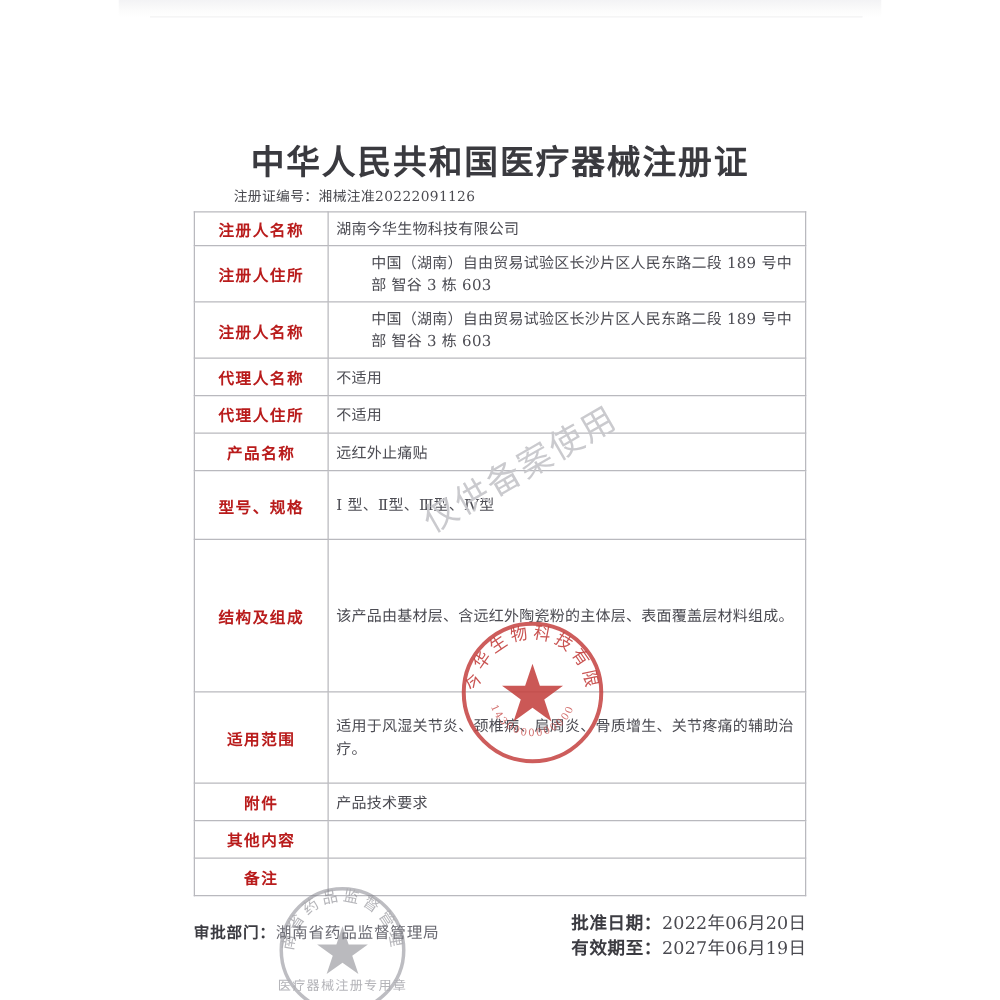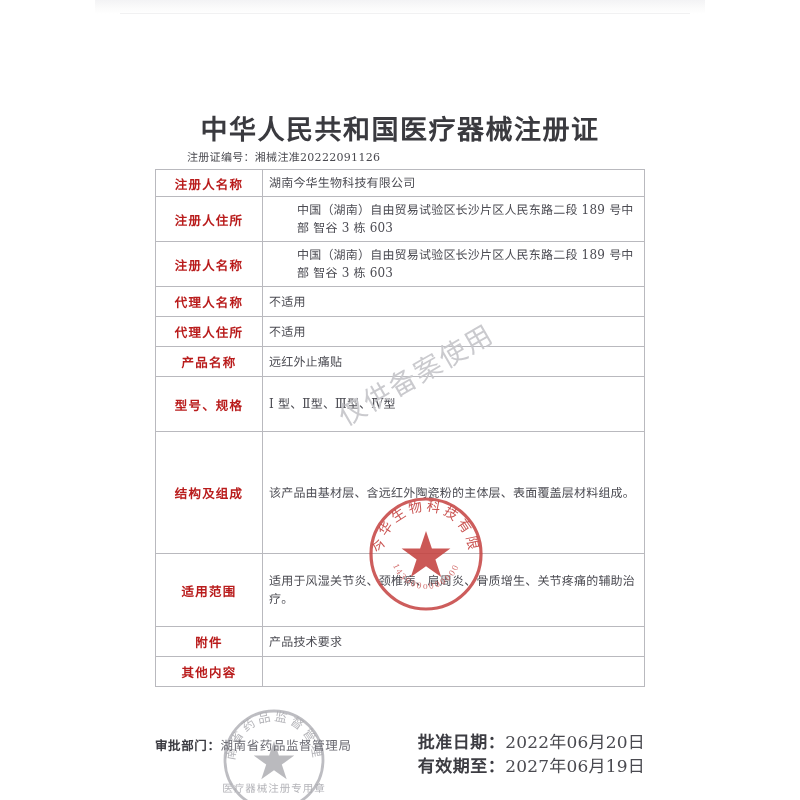--- a/index.html
+++ b/index.html
@@ -135,21 +135,21 @@
     font-weight: normal;
     color: #6a6a72;
   }
   .dates {
     position: absolute;
     right: 0;
     top: 0;
     text-align: left;
   }
   .date-row {
-    font-size: 17px;
+    font-size: 14px;
     line-height: 1.42;
     white-space: nowrap;
     color: #3c3c42;
   }
   .date-row .dlabel {
     font-weight: bold;
     letter-spacing: .5px;
   }
   .date-row .dvalue {
     color: #4a4a50;
@@ -246,20 +246,24 @@
       <tr style="height:73px">
         <td class="label">适用范围</td>
         <td class="value">适用于风湿关节炎、颈椎病、肩周炎、骨质增生、关节疼痛的辅助治疗。</td>
       </tr>
       <tr style="height:30px">
         <td class="label">附件</td>
         <td class="value">产品技术要求</td>
       </tr>
       <tr style="height:30px">
         <td class="label">其他内容</td>
+        <td class="value"></td>
+      </tr>
+      <tr style="height:30px">
+        <td class="label">备注</td>
         <td class="value"></td>
       </tr>
     </tbody>
   </table>
 
   <div class="footer">
     <div class="approver">
       <span>审批部门：</span><span class="dept">湖南省药品监督管理局</span>
     </div>
     <div class="dates">

